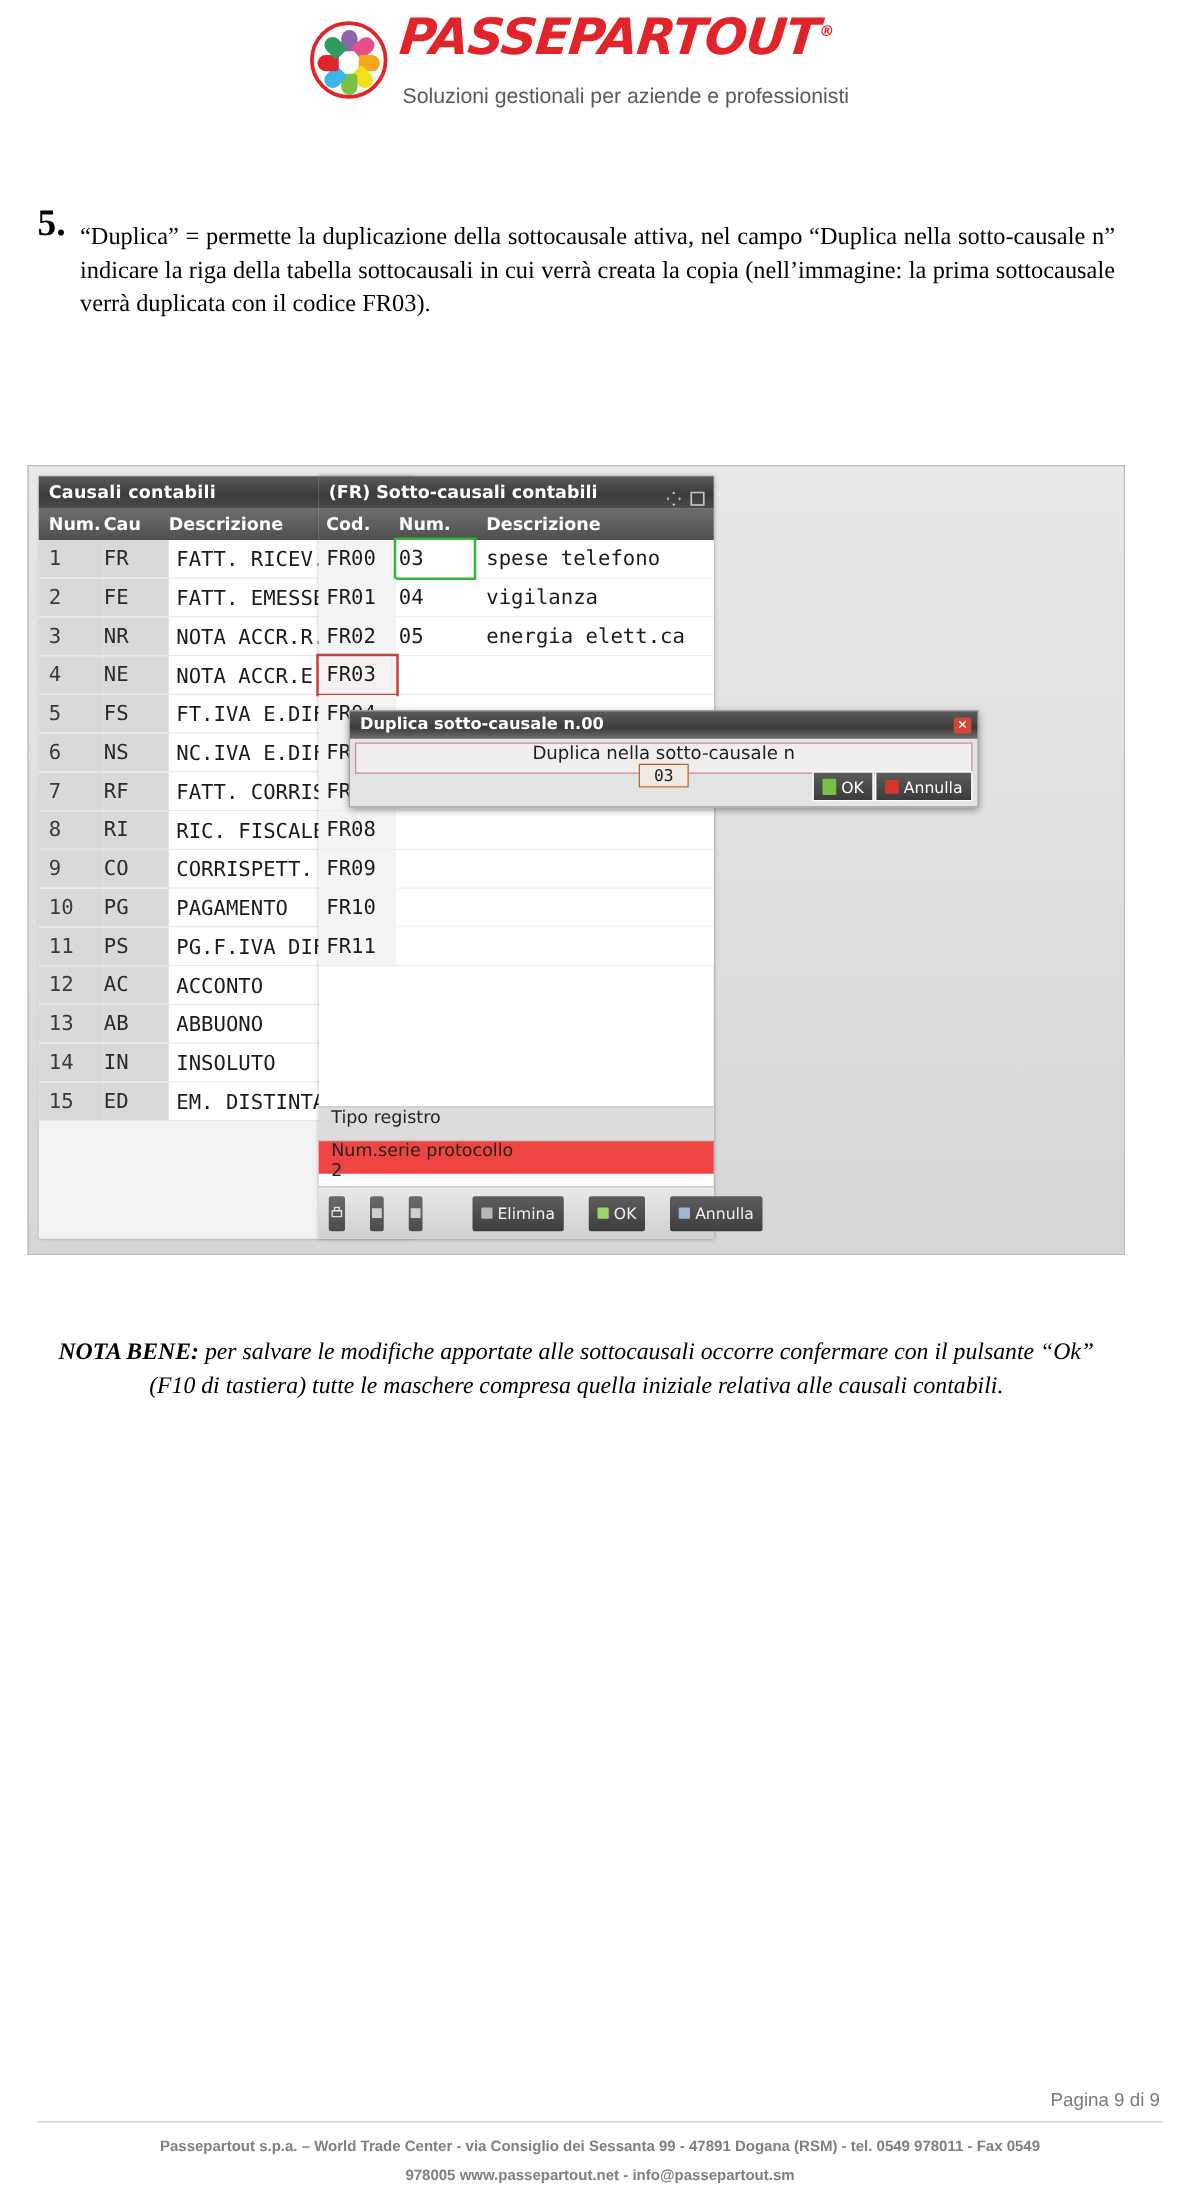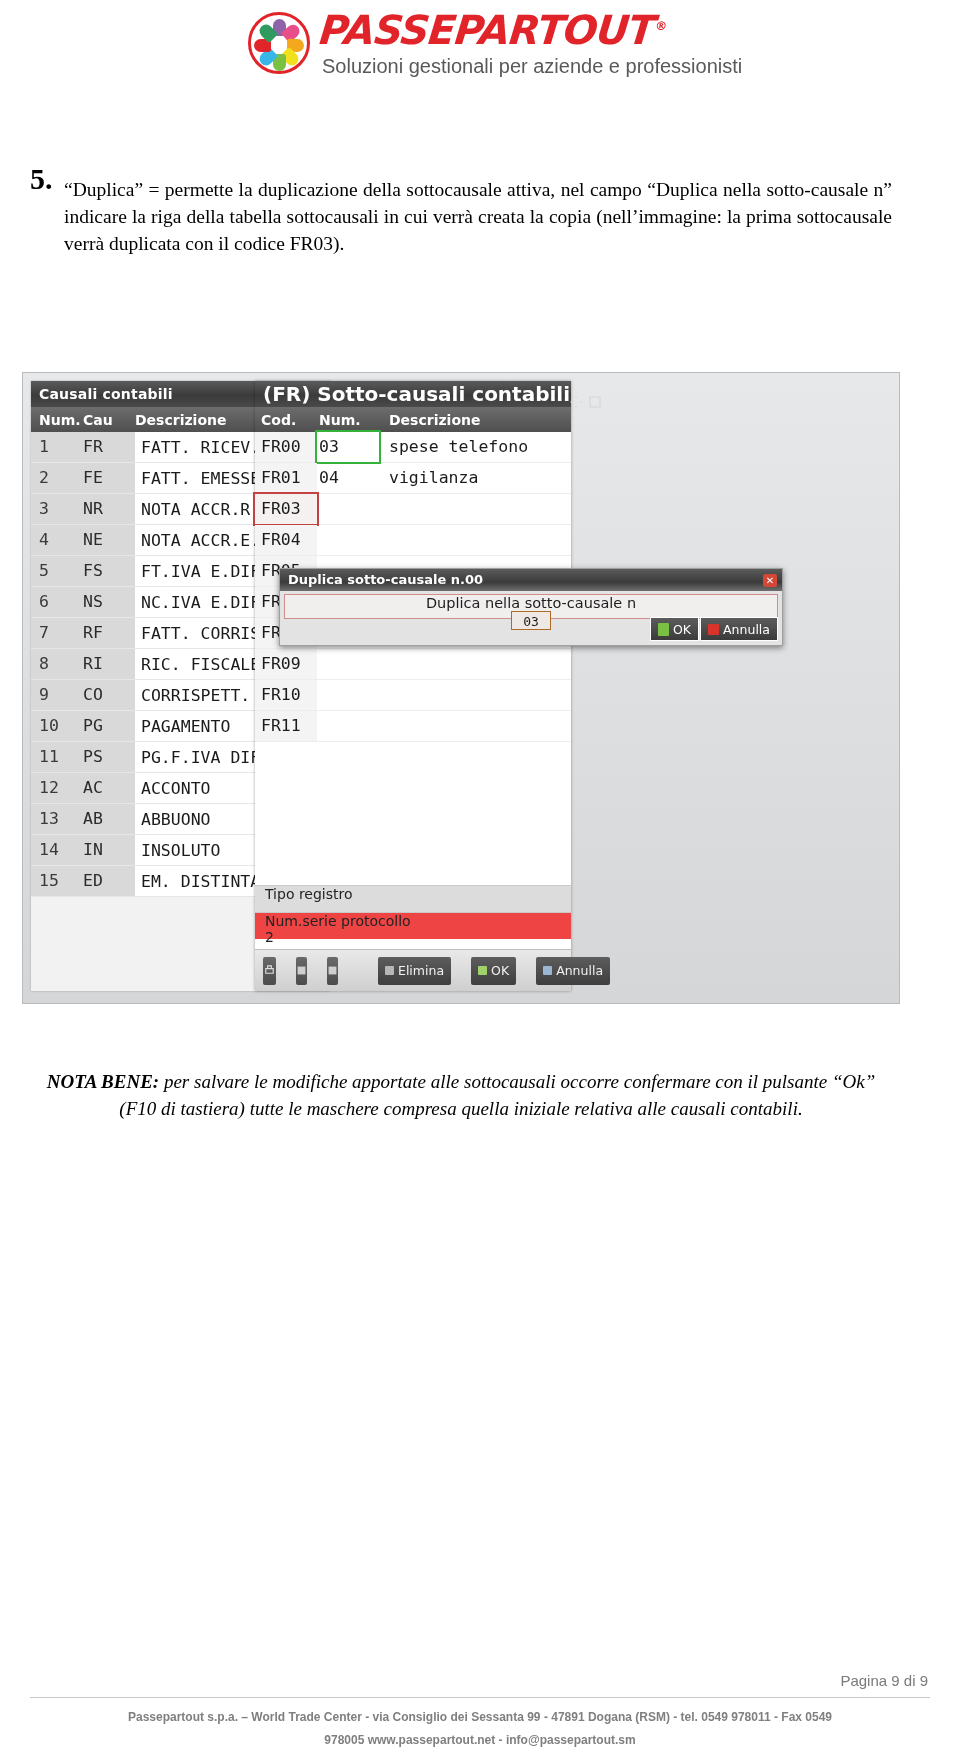--- a/index.html
+++ b/index.html
@@ -51,24 +51,24 @@
     font-size: 40px;
     letter-spacing: -1px;
     color: #e1242a;
     line-height: 1;
     font-style: italic;
     transform: skewX(-6deg);
   }
   #logo-word sup { font-size: 12px; vertical-align: super; }
   #logo-tagline {
     font-family: "Liberation Sans", sans-serif;
-    font-size: 20px;
+    font-size: 17px;
     color: #58595b;
     line-height: 1;
-    margin-top: 6px;
+    margin-top: 18px;
     margin-left: 2px;
   }
 
   
   .para {
     position: absolute;
     font-family: "Liberation Serif", serif;
     font-size: 19.5px;
     line-height: 27px;
     color: #000;
@@ -182,21 +182,21 @@
     width: 316px; height: 610px;
     background: #ffffff;
     box-shadow: 0 0 3px rgba(0,0,0,.35);
   }
   #panel-right .titlebar {
     height: 26px;
     background: linear-gradient(180deg,#5b5b5b 0%, #3b3b3b 55%, #4a4a4a 100%);
     color: #ffffff;
     font-family: "DejaVu Sans", sans-serif;
     font-weight: bold;
-    font-size: 20px;
+    font-size: 14px;
     line-height: 26px;
     padding-left: 8px;
     display: flex;
     justify-content: space-between;
     align-items: center;
     padding-right: 6px;
     white-space: nowrap;
   }
   #panel-right .titlebar .tb-btns { display: flex; gap: 6px; }
   .tb-ico {
@@ -551,20 +551,25 @@
             <span class="rcol-cod">FR00</span>
             <span class="rcol-num cell-green-focus">03</span>
             <span class="rcol-des">spese telefono</span>
           </div>
           <div class="rrow">
             <span class="rcol-cod">FR01</span>
             <span class="rcol-num">04</span>
             <span class="rcol-des">vigilanza</span>
           </div>
           <div class="rrow">
+            <span class="rcol-cod">FR02</span>
+            <span class="rcol-num">05</span>
+            <span class="rcol-des">energia elett.ca</span>
+          </div>
+          <div class="rrow">
             <span class="rcol-cod cell-red-focus">FR03</span>
             <span class="rcol-num"></span>
             <span class="rcol-des"></span>
           </div>
           <div class="rrow">
             <span class="rcol-cod">FR04</span>
             <span class="rcol-num"></span>
             <span class="rcol-des"></span>
           </div>
           <div class="rrow">

